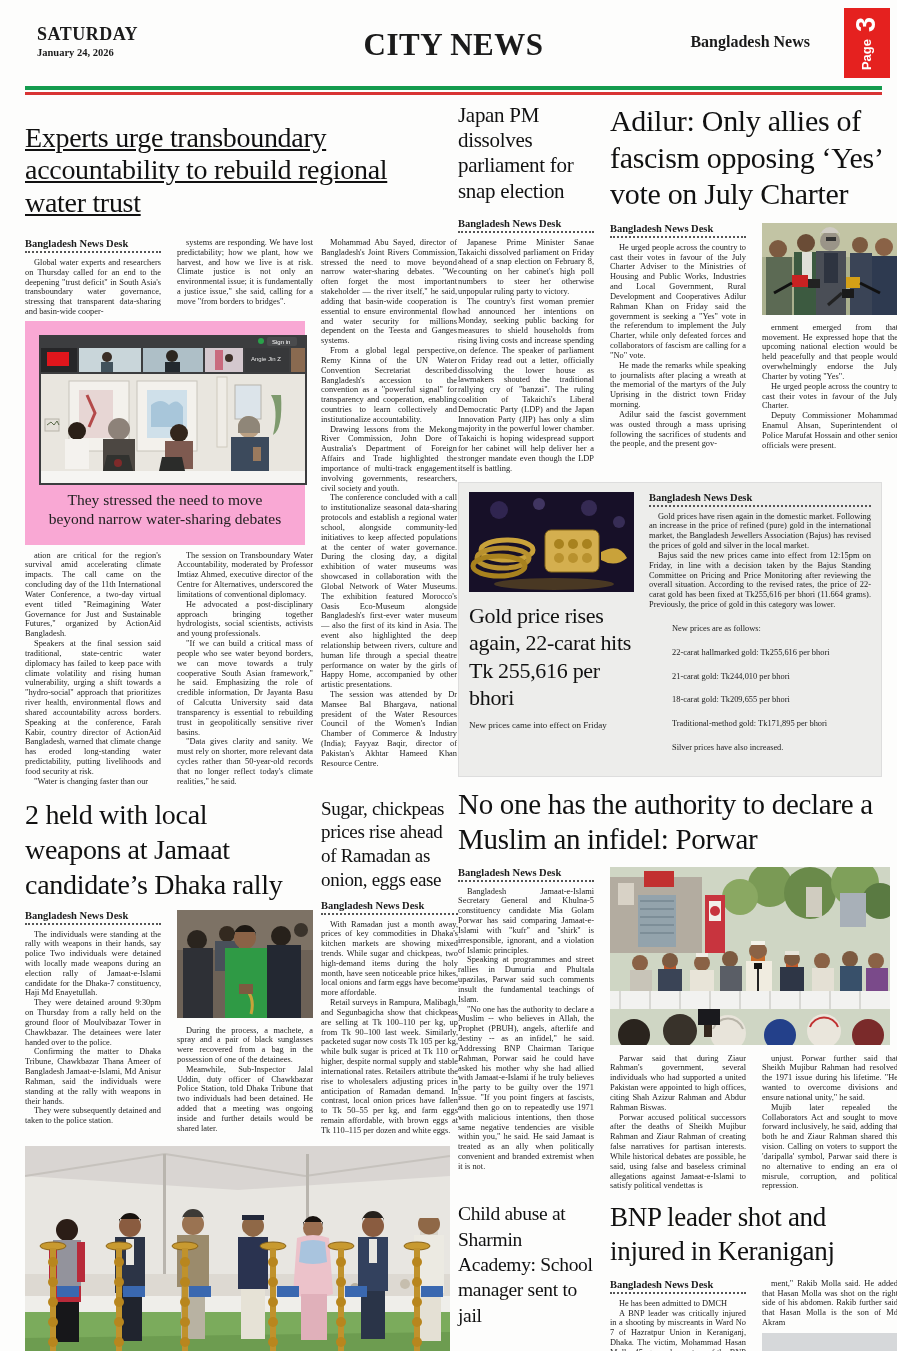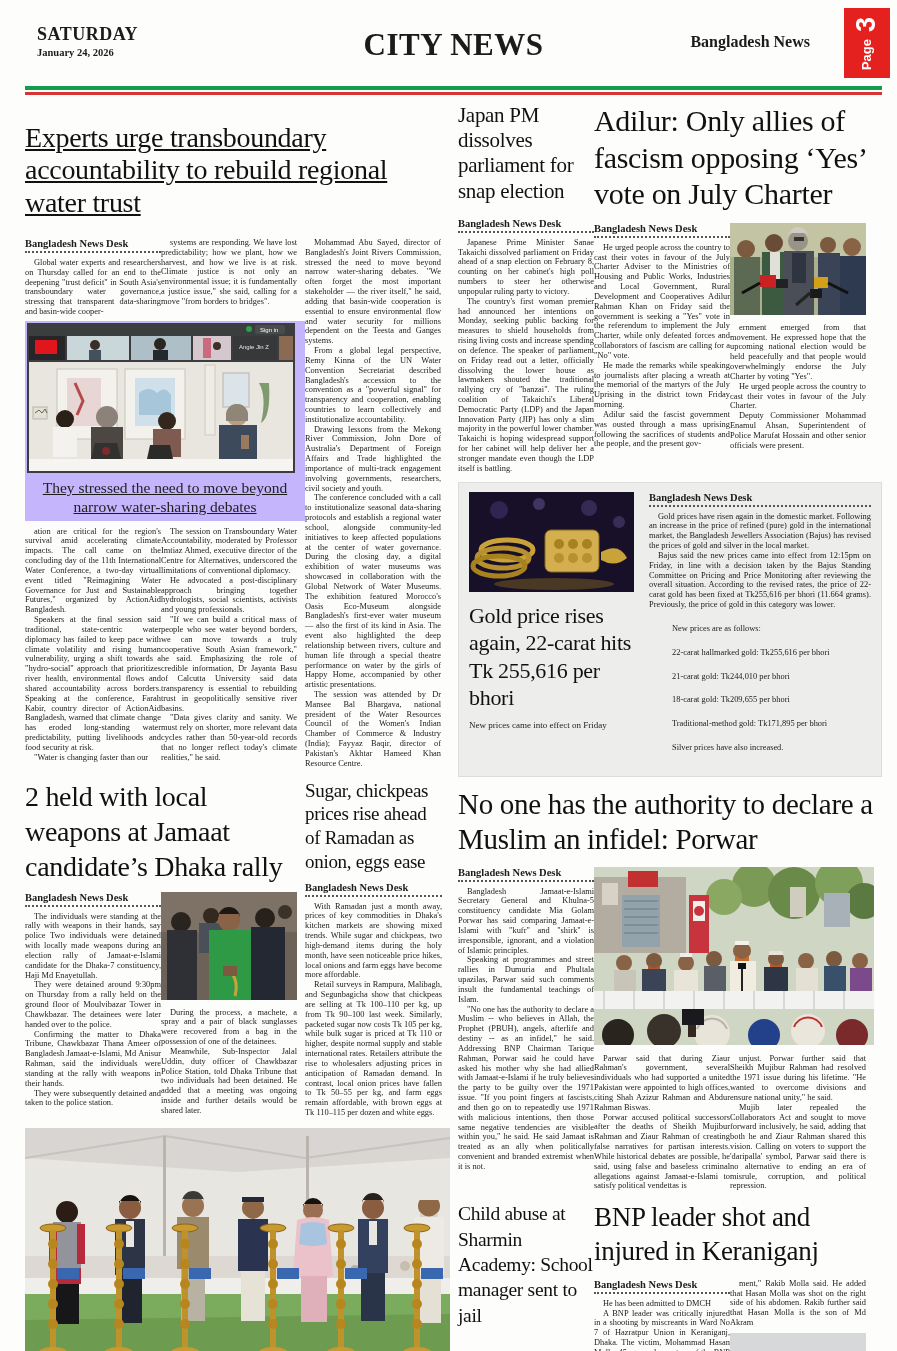--- a/index.html
+++ b/index.html
@@ -15,40 +15,40 @@
   .pagetab{position:absolute;right:-8px;top:8px;width:46px;height:70px;background:#e5211f;display:flex;align-items:center;justify-content:center;}
   .pagetab-rot{transform:rotate(-90deg);display:flex;align-items:center;gap:7px;color:#fff;font-family:"Liberation Sans",sans-serif;white-space:nowrap;}
   .pagetab-word{font-weight:bold;font-size:13px;}
   .pagetab-num{font-weight:bold;font-size:27px;}
   .rule-green{height:4px;background:#149b4e;}
   .rule-red{height:3px;background:#d83434;margin-top:2px;}
   
   .content{display:flex;gap:8px;margin-top:8px;}
   .col-left{width:425px;flex:none;}
   .col-right{width:424px;flex:none;}
-  .hrow{display:flex;gap:0;}
+  .hrow{display:flex;gap:16px;}
   
   .hl{color:#111;font-weight:normal;letter-spacing:-.3px;}
   .hl-a{font-size:28px;line-height:1.16;text-decoration:underline;}
   .hl-b{font-size:21px;line-height:1.2;}
   .hl-c{font-size:30px;line-height:1.22;}
   .hl-d{font-size:29px;line-height:1.22;}
   .hl-e{font-size:28px;line-height:1.25;}
   .hl-f{font-size:19px;line-height:1.25;}
   .hl-g{font-size:19.5px;line-height:1.3;}
   .hl-h{font-size:27px;line-height:1.25;}
   .byline{font-weight:bold;font-size:10.5px;border-bottom:2px dotted #555;padding-bottom:2px;margin-bottom:5px;}
   .btxt{font-size:8.4px;line-height:1.17;}
   .btxt p{margin:0;text-indent:9px;text-align:justify;}
   .colw{width:136px;flex:none;}
   .colw2{width:280px;flex:none;}
   
   figure{margin:0;}
   .photoframe{display:block;}
-  .conf-box{background:#c4b5fd;padding:2px;margin:4px 0 6px 0;text-decoration:underline;}
+  .conf-box{background:#f9a8d4;padding:14px;margin:4px 0 6px 0;}
   .conf-cap{font-size:15.5px;text-align:center;line-height:1.25;padding:5px 8px 2px 8px;color:#222;}
   .goldbox{background:#ededeb;border:1px solid #ddd;margin-top:8px;padding:9px 10px;display:flex;gap:12px;}
   .gold-left{width:168px;flex:none;text-align:left;}
   .gold-hl{font-size:22px;line-height:1.25;margin-top:6px;color:#111;}
   .gold-cap{font-size:9px;margin-top:8px;color:#222;}
   .gold-right{flex:1;}
   .prices p{text-indent:9px;margin:14px;text-align:left;}
   .sec{margin-top:10px;}
 </style>
 </head>

